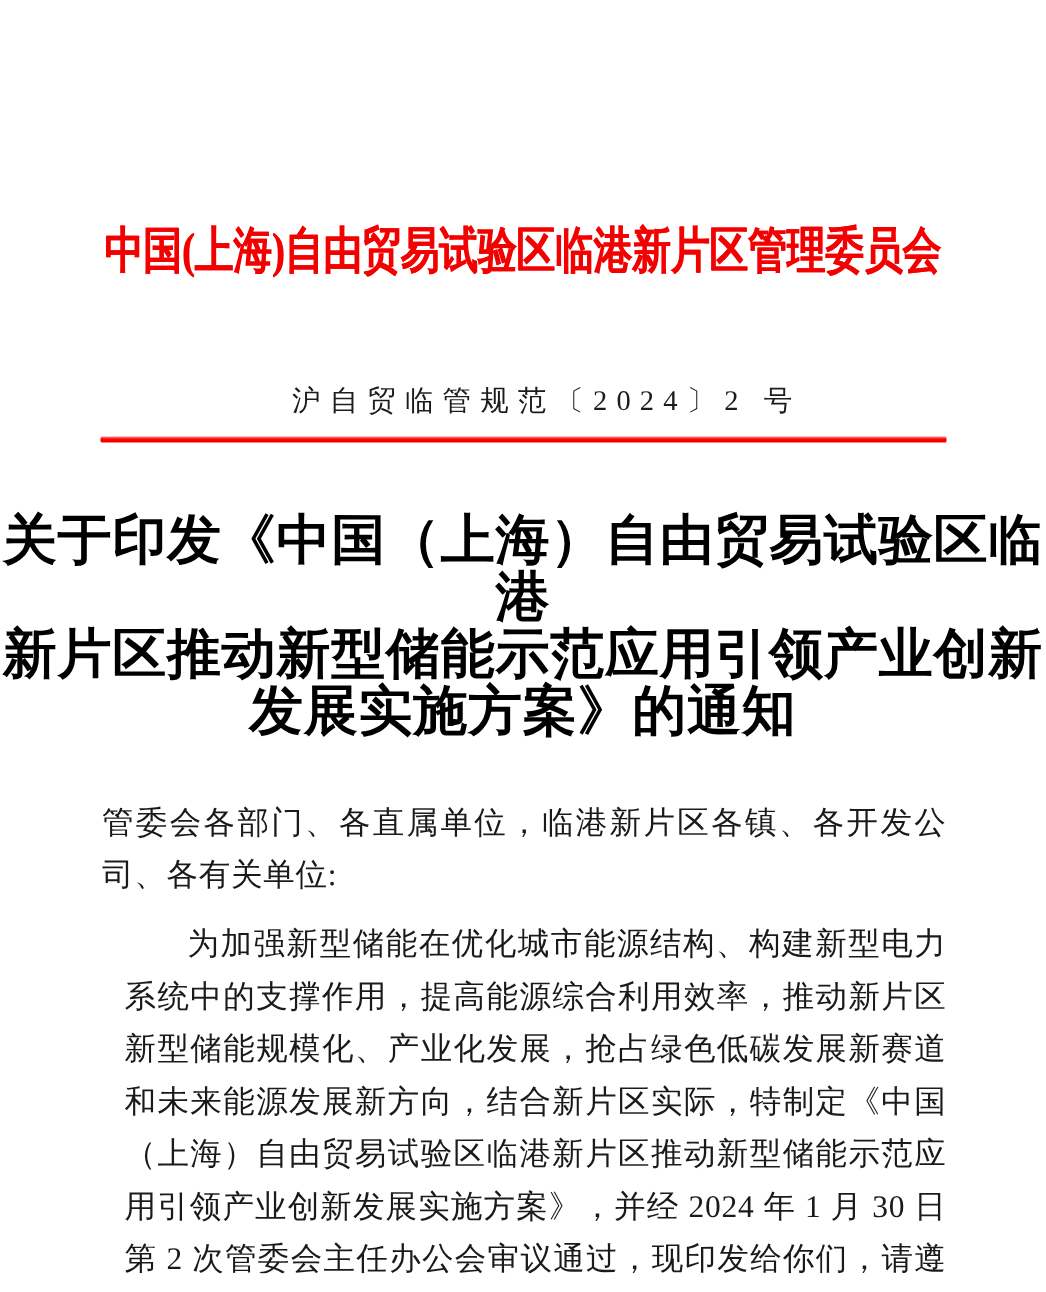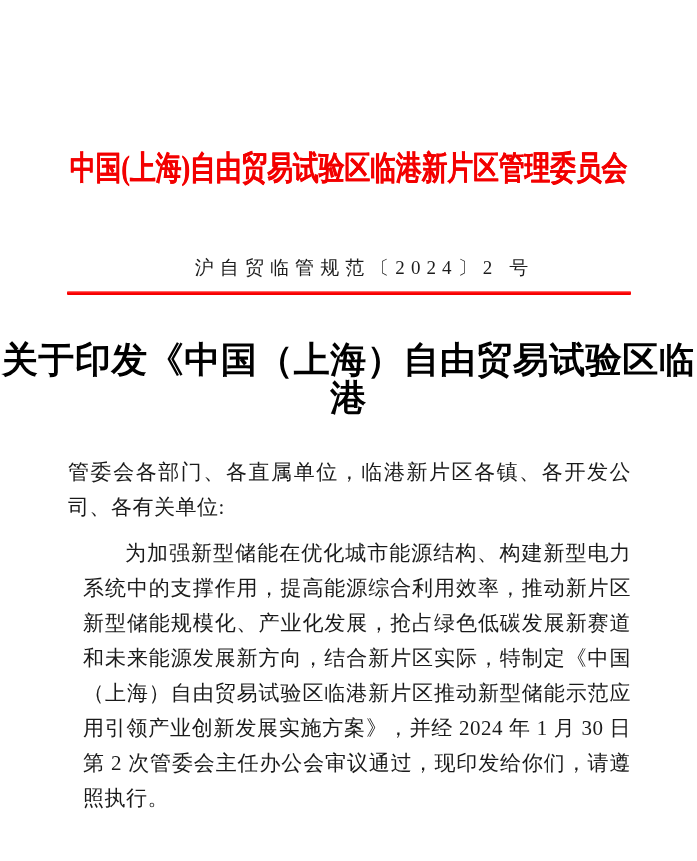--- a/index.html
+++ b/index.html
@@ -82,20 +82,22 @@
   <div class="agency-header">
     <span class="agency-name" style="color: rgb(243, 0, 0);">中国(上海)自由贸易试验区临港新片区管理委员会</span>
   </div>
 
   <div class="doc-number">沪自贸临管规范〔2024〕2 号</div>
 
   <div class="red-divider" style="background: linear-gradient(rgb(255, 138, 138) 0%, rgb(255, 0, 0) 45%, rgb(239, 0, 0) 100%);"></div>
 
   <div class="notice-title">
     <div>关于印发《中国（上海）自由贸易试验区临港</div>
+    <div>新片区推动新型储能示范应用引领产业创新</div>
+    <div>发展实施方案》的通知</div>
   </div>
 
   <div class="body-text">
     <p class="salutation">管委会各部门、各直属单位，临港新片区各镇、各开发公司、各有关单位:</p>
     <p class="main-paragraph">为加强新型储能在优化城市能源结构、构建新型电力系统中的支撑作用，提高能源综合利用效率，推动新片区新型储能规模化、产业化发展，抢占绿色低碳发展新赛道和未来能源发展新方向，结合新片区实际，特制定《中国（上海）自由贸易试验区临港新片区推动新型储能示范应用引领产业创新发展实施方案》，并经 2024 年 1 月 30 日第 2 次管委会主任办公会审议通过，现印发给你们，请遵照执行。</p>
   </div>
 
 </div>
 
 </body></html>

